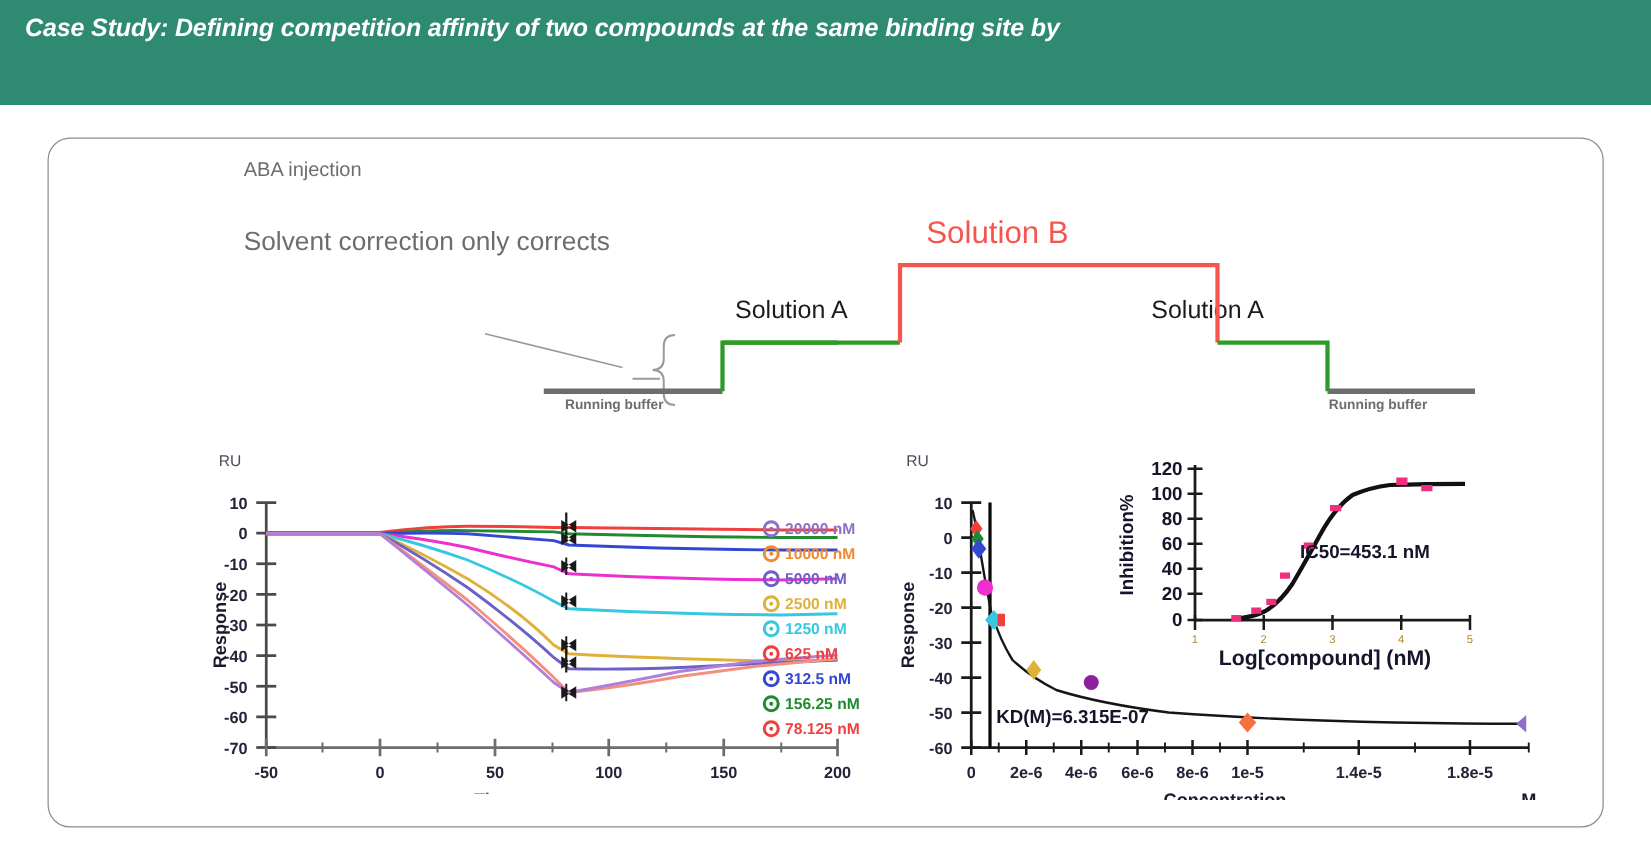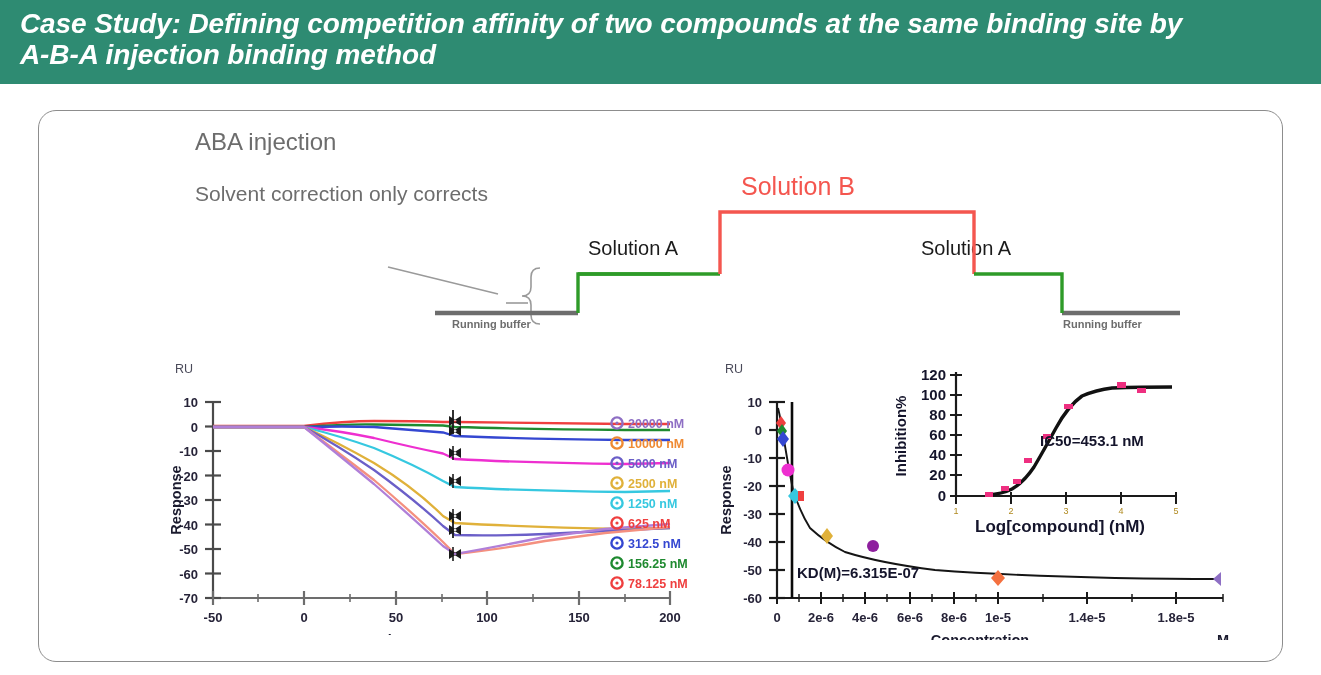--- a/index.html
+++ b/index.html
@@ -2,29 +2,29 @@
 <html><head>
 <meta charset="utf-8">
 <style>
   html,body{margin:0;padding:0;background:#ffffff;}
   body{width:1321px;height:675px;position:relative;overflow:hidden;
        font-family:"Liberation Sans",sans-serif;}
 
   
   .header{position:absolute;left:0;top:0;width:1321px;height:84px;
           background:#2e8b72;box-sizing:border-box;padding:8px 20px 0 20px;}
-  .header-title{color:#ffffff;font-size:28px;font-weight:bold;font-style:italic;
+  .header-title{color:#ffffff;font-size:20px;font-weight:bold;font-style:italic;
                 line-height:31px;letter-spacing:-0.1px;}
 
   
   .card{position:absolute;left:38px;top:110px;width:1245px;height:552px;
         border:1.4px solid #8d8d8d;border-radius:18px;background:#fff;box-sizing:border-box;}
 
   
-  .aba-title{position:absolute;left:195px;top:128px;font-size:24px;color:#6d6d6d;}
+  .aba-title{position:absolute;left:195px;top:128px;font-size:16px;color:#6d6d6d;}
   .aba-note{position:absolute;left:195px;top:183px;font-size:21px;color:#6d6d6d;
             line-height:22.5px;width:330px;}
 
   .sol-b-label{position:absolute;left:741px;top:172px;font-size:25px;color:#f4564f;}
   .sol-a1-label{position:absolute;left:588px;top:237px;font-size:20px;color:#1b1b1b;}
   .sol-a2-label{position:absolute;left:921px;top:237px;font-size:20px;color:#1b1b1b;}
   .rb1{position:absolute;left:452px;top:318px;font-size:11px;color:#6d6d6d;font-weight:bold;}
   .rb2{position:absolute;left:1063px;top:318px;font-size:11px;color:#6d6d6d;font-weight:bold;}
 
   
@@ -35,21 +35,20 @@
   .legtxt{font-family:"Liberation Sans",sans-serif;font-size:12.5px;font-weight:bold;}
   .instxt{font-family:"Liberation Sans",sans-serif;font-size:15px;font-weight:bold;fill:#14142b;}
   .instick{font-family:"Liberation Sans",sans-serif;font-size:9px;fill:#b08a20;}
   .kdtxt{font-family:"Liberation Sans",sans-serif;font-size:15px;font-weight:bold;fill:#14142b;}
 </style>
 </head>
 <body>
 
 <div class="header">
   <div class="header-title">Case Study: Defining competition affinity of two compounds at the same binding site by</div>
-  <div class="header-title">A-B-A injection binding method</div>
 </div>
 
 <div class="card"></div>
 
 <div class="aba-title">ABA injection</div>
 <div class="aba-note">
   <div>Solvent correction only corrects</div>
 </div>
 
 <div class="sol-b-label">Solution B</div>

